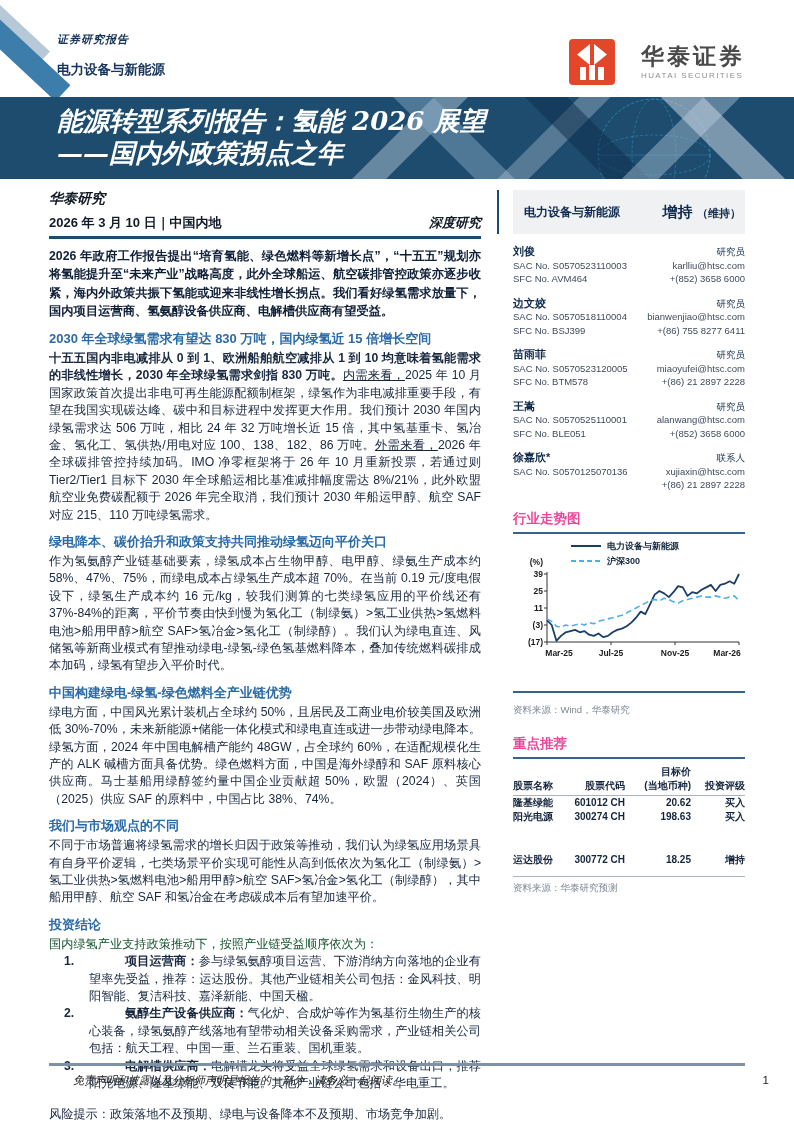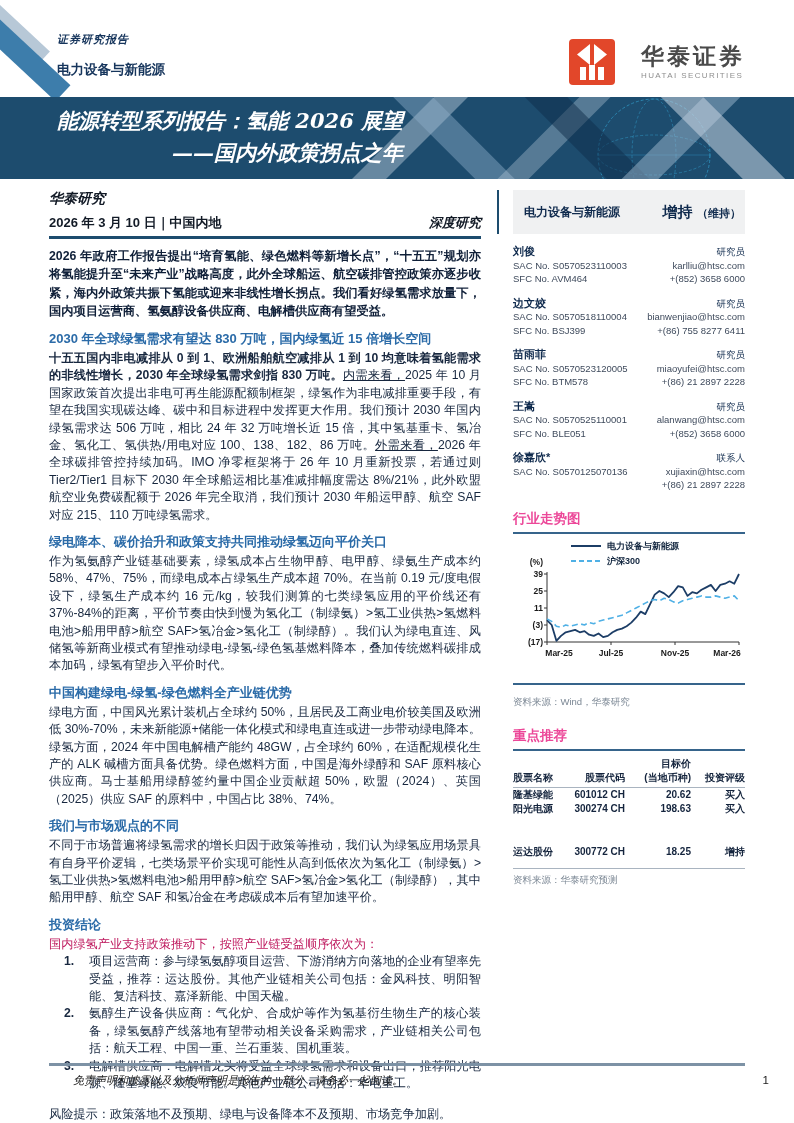--- a/index.html
+++ b/index.html
@@ -14,61 +14,61 @@
   .industry-label{position:absolute;left:57px;top:61px;font-weight:bold;font-size:13.5px;color:#16355c;}
 
   
   .logo{position:absolute;right:49px;top:39px;display:flex;gap:26px;align-items:center;}
   .logo-mark{width:46px;height:46px;background:#e2472a;border-radius:4px;flex:0 0 auto;}
   .logo-cn{font-size:23px;font-weight:bold;color:#4a4a4a;letter-spacing:3px;line-height:1.1;}
   .logo-en{font-size:8px;color:#8f8f8f;letter-spacing:1.4px;margin-top:2px;}
 
   
   .banner{position:absolute;left:0;top:97px;width:794px;height:82px;background:#1d4c6e;overflow:hidden;}
-  .banner-title{position:absolute;left:57px;top:8px;font-family:"DejaVu Serif",serif;font-style:italic;font-weight:bold;color:#ffffff;font-size:21px;line-height:32px;white-space:nowrap;z-index:2;text-align:right;}
+  .banner-title{position:absolute;left:57px;top:8px;font-family:"DejaVu Serif",serif;font-style:italic;font-weight:bold;color:#ffffff;font-size:26px;line-height:32px;white-space:nowrap;z-index:2;}
   .banner-deco{position:absolute;right:0;top:0;z-index:1;}
 
   
   .left-col{position:absolute;left:49px;top:190px;width:432px;}
   .right-col{position:absolute;left:513px;top:190px;width:232px;}
   .col-divider{position:absolute;left:497px;top:190px;width:2px;height:44px;background:#1d4c6e;}
 
   .ht-research{font-family:"DejaVu Serif",serif;font-style:italic;font-weight:bold;font-size:14px;color:#121a26;}
   .date-row{display:flex;justify-content:space-between;align-items:baseline;margin-top:6px;}
   .date{font-weight:bold;font-size:13px;color:#121a26;}
   .doc-type{font-family:"DejaVu Serif",serif;font-style:italic;font-weight:bold;font-size:13px;color:#121a26;}
   .left-rule{height:2.5px;background:#1d4c6e;margin-top:4px;}
 
   .lead{margin-top:8px;font-weight:bold;font-size:12.3px;line-height:18.6px;text-align:justify;color:#0f1f38;}
   .sec-heading{margin-top:9px;font-weight:bold;font-size:13px;color:#2b6ba8;}
   .sec-body{margin-top:2px;font-size:12.2px;line-height:17.4px;text-align:justify;color:#17273f;}
   .sec-body .b{font-weight:bold;}
   .sec-body .u{text-decoration:underline;}
 
-  .invest-intro{margin-top:2px;font-size:12.2px;line-height:17.4px;color:#be185d;}
+  .invest-intro{margin-top:2px;font-size:12.2px;line-height:17.4px;color:#14532d;}
   .invest-item{position:relative;padding-left:40px;font-size:12.2px;line-height:17.4px;text-align:justify;color:#17273f;}
   .invest-item .num{position:absolute;left:15px;font-weight:bold;}
-  .invest-item .b{font-weight:normal;}
+  .invest-item .b{font-weight:bold;margin-left:36px;}
   .risk{margin-top:13px;font-size:12.2px;line-height:17.4px;color:#17273f;}
 
   
   .rating-box{background:#f0f1f2;height:44px;display:flex;align-items:center;justify-content:space-between;padding:0 4px 0 11px;}
   .rating-industry{font-weight:bold;font-size:12px;color:#0f2a4d;}
   .rating-right{font-weight:bold;color:#0f2a4d;white-space:nowrap;}
   .rating-value{font-size:15px;}
   .rating-note{font-size:11px;}
 
   .analyst{margin-top:11px;font-size:9.5px;color:#3e4a5c;}
   .a-row{display:flex;justify-content:space-between;line-height:13.5px;}
   .a-name{font-weight:bold;font-size:11px;color:#0f2a4d;}
   .a-role{color:#0f2a4d;}
 
   .side-heading{margin-top:18px;font-weight:bold;font-size:13.5px;color:#ec4899;padding-bottom:4px;border-bottom:2px solid #36648b;}
   .chart-wrap{margin-top:4px;}
-  .source-line{border-top:2px solid #36648b;margin-top:9px;padding-top:11px;font-size:9.5px;color:#7b8794;}
+  .source-line{border-top:2px solid #36648b;margin-top:17px;padding-top:11px;font-size:9.5px;color:#7b8794;}
   .rec-source{margin-top:5px;font-size:9.5px;color:#7b8794;}
 
   .rec-table{margin-top:6px;font-size:10px;color:#14243d;}
   .rt-row{display:grid;grid-template-columns:60px 1fr 66px 54px;line-height:14.5px;}
   .rt-row span{display:block;}
   .rt-c1{text-align:left;}.rt-c2,.rt-c3,.rt-c4{text-align:right;}
   .rt-group{font-weight:bold;}
   .rt-head{font-weight:bold;border-bottom:1px solid #a9b4c0;padding-bottom:1px;}
   .rt-data{font-weight:bold;}
   .rt-bottom{border-bottom:1px solid #a9b4c0;padding-bottom:9px;margin-top:28px;}

